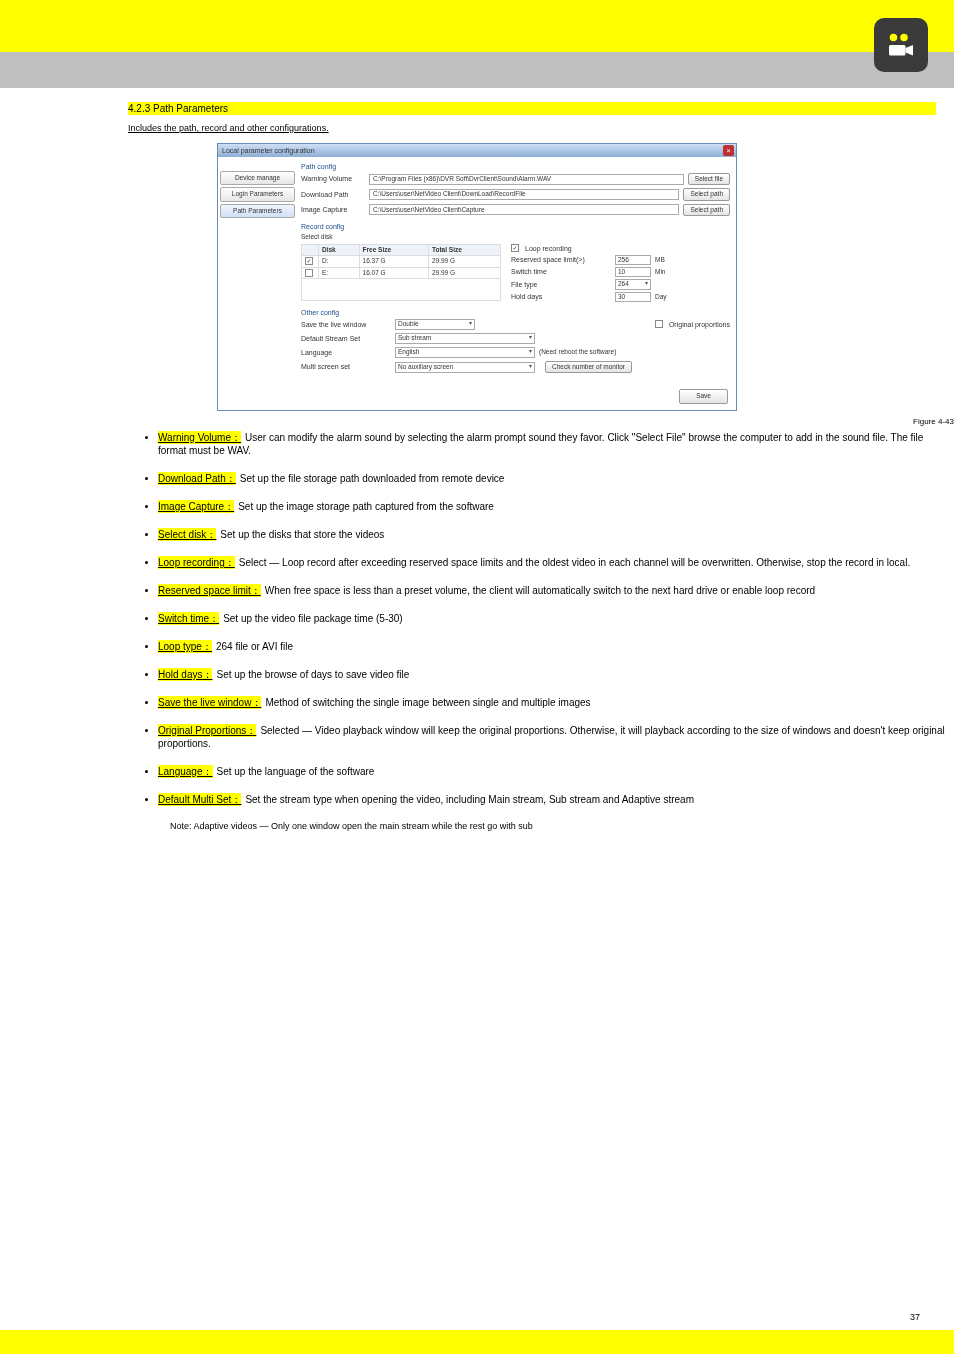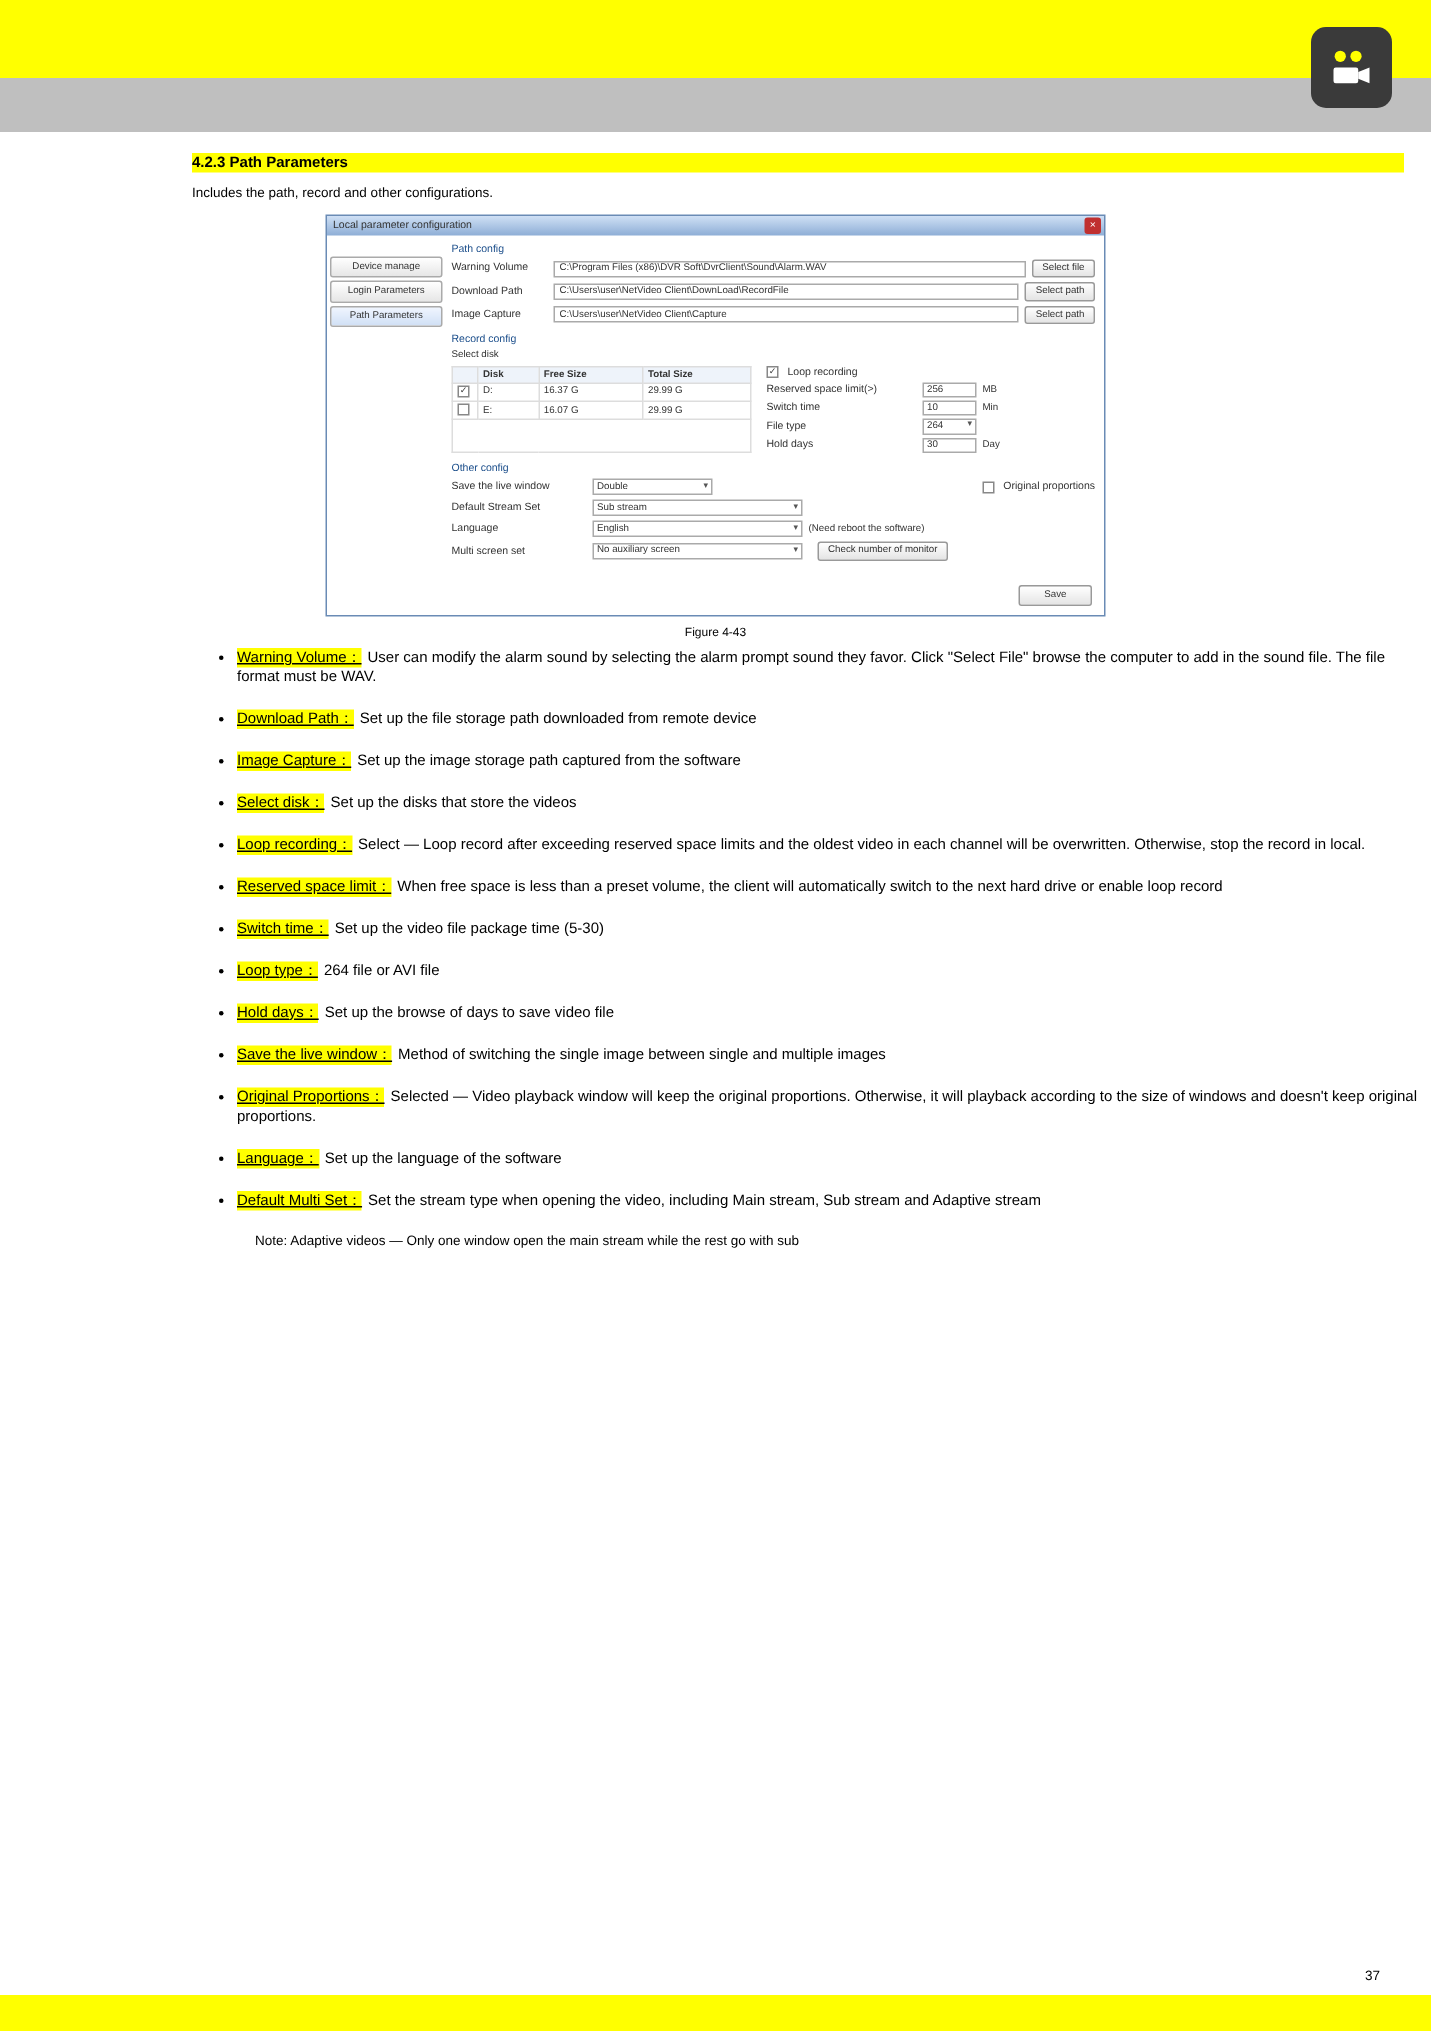--- a/index.html
+++ b/index.html
@@ -2,22 +2,22 @@
 <html><head>
 <meta charset="utf-8">
 <style>
   * { box-sizing: border-box; margin: 0; padding: 0; }
   body { width: 954px; height: 1354px; font-family: Arial, sans-serif; background: #fff; color: #000; font-size: 8px; line-height: 1.3; position: relative; }
   .hl { background: #ffff00; }
   .header { width: 100%; height: 52px; background: #ffff00; }
   .greybar { width: 100%; height: 36px; background: #bfbfbf; position: relative; }
   .cam-icon { position: absolute; right: 26px; top: -34px; width: 54px; height: 54px; background: #3a3a3a; border-radius: 10px; display: flex; align-items: center; justify-content: center; }
   .cam-icon svg { width: 36px; height: 36px; }
-  .section-title { font-size: 10px; font-weight: bold; margin: 14px 18px 8px 128px; }
-  .p1 { margin: 0 128px 6px 128px; font-size: 9px; }
+  .section-title { font-size: 10px; font-weight: normal; margin: 14px 18px 8px 128px; }
+  .p1 { margin: 0 128px 6px 128px; font-size: 9px; text-decoration: underline; }
   .screenshot-wrap { display: flex; justify-content: center; margin: 8px 0 6px 0; }
   .dialog { width: 520px; background: #fff; border: 1px solid #6a8bb5; font-size: 7px; color: #333; }
   .titlebar { height: 13px; background: linear-gradient(#cfe0f5,#8eaed6); display: flex; align-items: center; padding: 0 4px; position: relative; }
   .titlebar .close { position: absolute; right: 2px; top: 1px; width: 11px; height: 11px; background: #c03030; color: #fff; font-size: 7px; display: flex; align-items: center; justify-content: center; border-radius: 2px; }
   .banner { height: 12px; background: #2f6aa8; display: flex; align-items: center; justify-content: center; margin: 2px; }
   .banner span { color: #fff; font-size: 8px; }
   .dlg-body { display: flex; padding: 0 6px 6px 2px; gap: 6px; }
   .sidebar { width: 75px; padding-top: 14px; }
   .sidebtn { border: 1px solid #aaa; background: linear-gradient(#fff,#e6e6e6); font-size: 6.5px; padding: 2px 3px; margin-bottom: 2px; text-align: center; border-radius: 2px; }
   .sidebtn.active { background: linear-gradient(#f0f5ff,#d0e0f5); }
@@ -32,21 +32,21 @@
   .disktable th, .disktable td { border: 1px solid #ddd; padding: 1px 3px; text-align: left; }
   .disktable th { background: #eef3fa; }
   .rec-right { display: flex; flex-direction: column; gap: 2px; margin-left: 10px; }
   .rec-right .rr { display: flex; align-items: center; gap: 4px; }
   .rr-lbl { width: 100px; font-size: 7px; }
   .rr-inp { width: 36px; height: 10px; border: 1px solid #aaa; font-size: 6.5px; padding: 0 2px; display: flex; align-items: center; background: #fff; }
   .unit { font-size: 6.5px; width: 18px; }
   .sel { border: 1px solid #aaa; height: 11px; font-size: 6.5px; padding: 0 2px; background: #fff; display: flex; align-items: center; justify-content: space-between; }
   .sel::after { content: "▾"; font-size: 6px; color: #555; margin-left: 4px; }
   .save-row { display: flex; justify-content: flex-end; padding: 4px 8px 6px 0; }
-  .caption { text-align: center; font-size: 8px; margin-top: 3px; }
+  .caption { text-align: right; font-size: 8px; margin-top: 3px; }
 
   ul.bullets { list-style: disc; margin: 4px 0 0 158px; padding: 0; }
   ul.bullets > li { margin-bottom: 15px; font-size: 10px; }
   ul.bullets .head { display: inline-block; background: #ffff00; text-decoration: underline; font-weight: normal; margin-right: 4px; }
   ul.bullets .body { display: inline; }
 
   .footer-yellow { position: absolute; bottom: 0; left: 0; width: 100%; height: 24px; background: #ffff00; }
   .page-no { position: absolute; right: 34px; bottom: 30px; font-size: 9px; }
   .note { margin: 2px 128px 4px 170px; font-size: 9px; }
   .cb { display: inline-block; width: 8px; height: 8px; border: 1px solid #888; vertical-align: middle; margin-right: 2px; text-align: center; line-height: 6px; font-size: 6px; }

